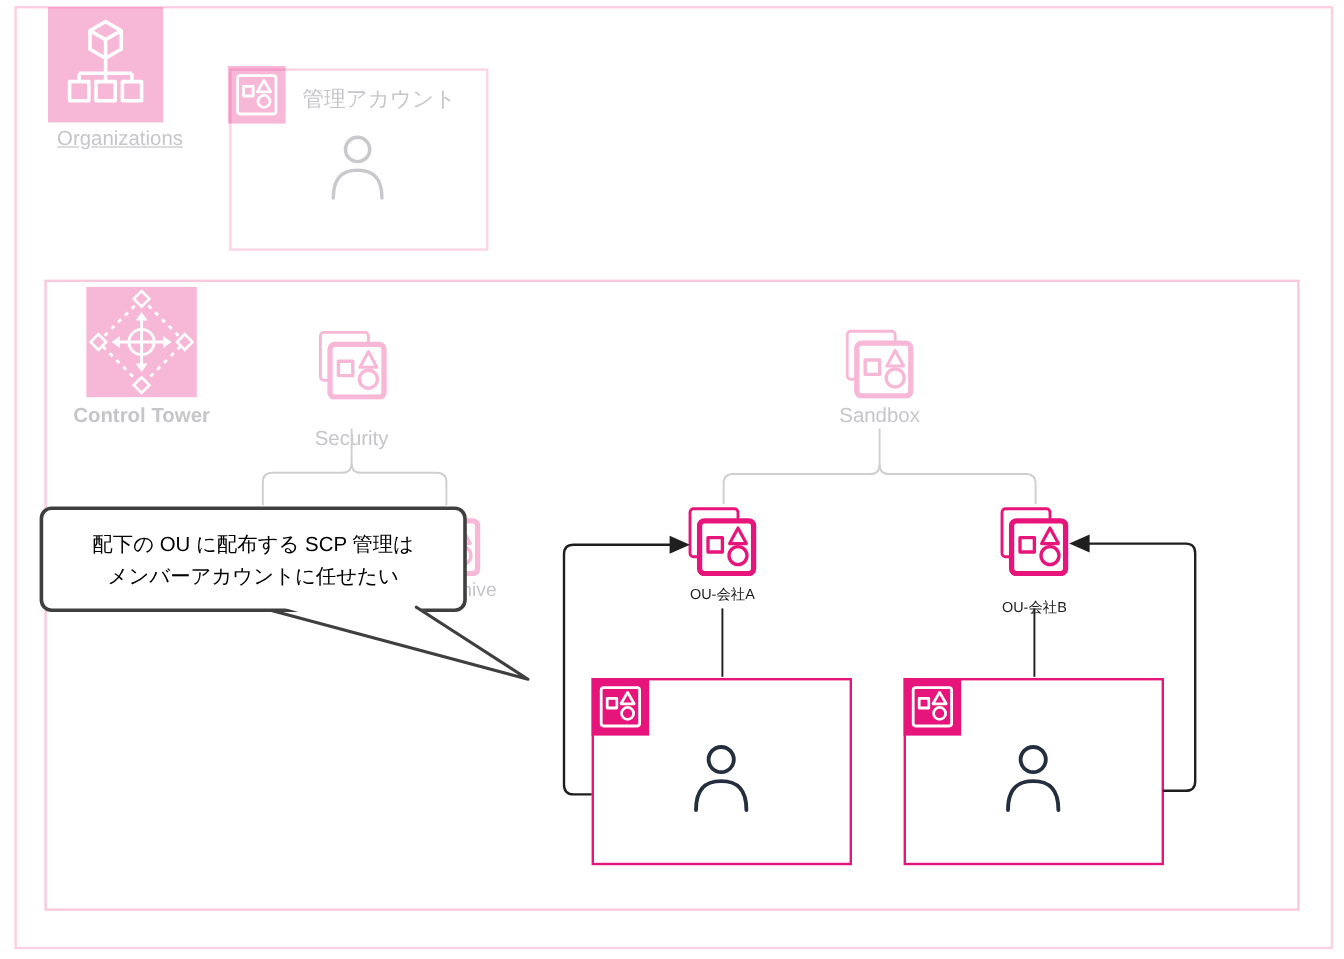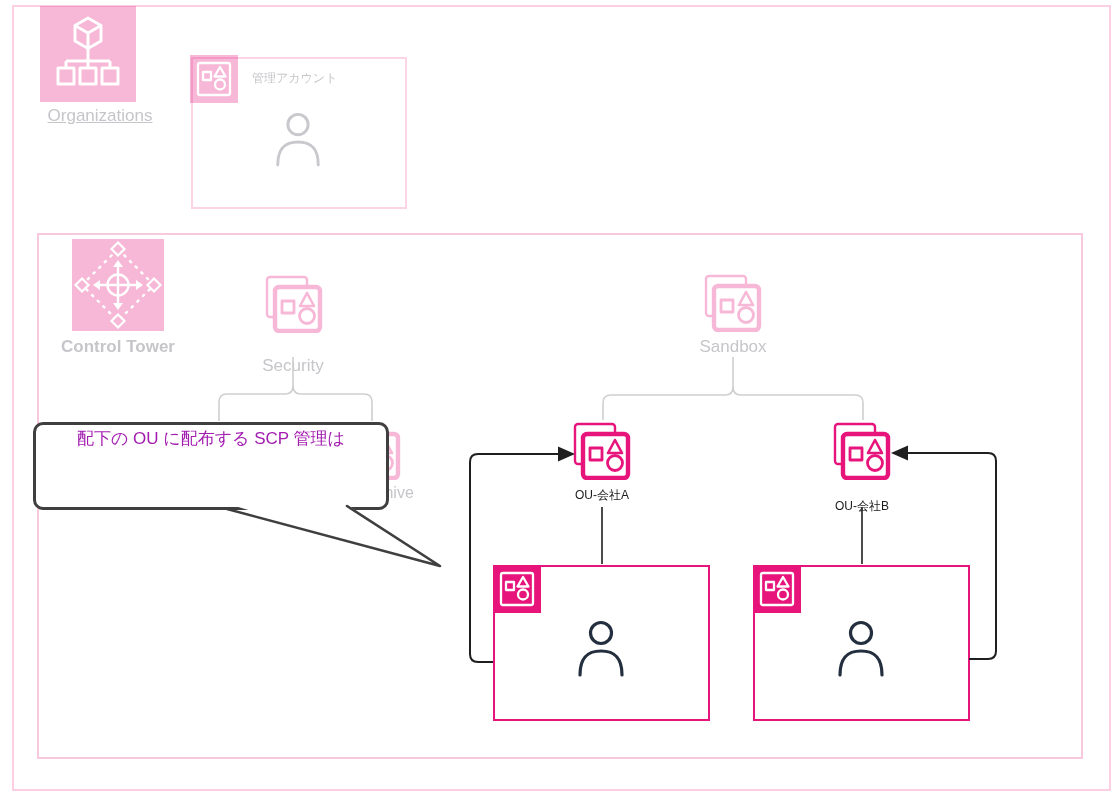--- a/index.html
+++ b/index.html
@@ -12,21 +12,21 @@
   .dim{opacity:.3;}
   .tile{background:#e7157b;}
   .frame{border:2px solid #fbd0e2;}
   .bigbox{border:2px solid #f8c8dc;}
   .mgmtbox{border:2px solid #fbd4e6;}
   .acctbox{border:2px solid #e7157b;background:#fff;}
   .accttitle{color:#2b2b2b;font-size:14.5px;}
   .adminname{font-size:20px;font-weight:bold;letter-spacing:.2px;}
   .ou-icon{color:#e7157b;}
   .bubble{background:#fff;border:3px solid #3f3f3f;border-radius:10px;box-sizing:border-box;
-          z-index:5;font-size:17px;color:#a21caf;line-height:27px;padding-top:0;}
+          z-index:5;font-size:17px;color:#000000;line-height:27px;padding-top:15px;}
   .z1{z-index:1}.z2{z-index:2}.z3{z-index:3}.z6{z-index:6}
   svg{display:block;}
 </style>
 </head>
 <body>
 
 <div id="stage">
 
   <div class="abs frame" style="left:12px;top:5px;width:1095px;height:782px;"></div>
 
@@ -44,21 +44,21 @@
 
   <div class="abs mgmtbox z1" style="left:191px;top:57px;width:212px;height:148px;"></div>
   <div class="abs dim tile z2" style="left:190px;top:55px;width:48px;height:48px;">
     <svg width="48" height="48" viewBox="0 0 48 48" fill="none" stroke="#fff" stroke-width="2.3" stroke-linejoin="round">
       <rect x="8" y="8" width="32" height="32" rx="2"></rect>
       <rect x="13" y="17" width="8" height="8"></rect>
       <path d="M30 12 L35.5 21.5 H24.5 Z"></path>
       <circle cx="30" cy="29.5" r="5"></circle>
     </svg>
   </div>
-  <div class="abs" style="left:252px;top:70px;color:#c6c6ca;font-size:12px;">管理アカウント</div>
+  <div class="abs" style="left:252px;top:70px;color:#c6c6ca;font-size:18px;">管理アカウント</div>
   <div class="abs z2" style="left:272px;top:112px;">
     <svg width="52" height="56" viewBox="0 0 48 58" fill="none" stroke="#c9c9cd" stroke-width="3" stroke-linecap="round">
       <circle cx="24" cy="13" r="10.5" fill="#fff"></circle>
       <path d="M3 55 C3 36 12 31 24 31 C36 31 45 36 45 55"></path>
     </svg>
   </div>
 
   <div class="abs bigbox z1" style="left:37px;top:233px;width:1042px;height:522px;"></div>
 
   <div class="abs dim tile z2" style="left:72px;top:239px;width:92px;height:92px;">
@@ -191,19 +191,20 @@
       <path d="M575 454 L558 446.5 V461.5 Z" fill="#1f1f1f"></path>
     </g>
     <g>
       <path d="M969 659 H988 Q996 659 996 651 V461 Q996 453 988 453 H907" stroke="#1f1f1f" stroke-width="2"></path>
       <path d="M891 453 L908 445.5 V460.5 Z" fill="#1f1f1f"></path>
     </g>
   </svg>
 
   <div class="abs bubble center" style="left:33px;top:422px;width:356px;height:88px;">
     <div>配下の OU に配布する SCP 管理は</div>
+    <div>メンバーアカウントに任せたい</div>
   </div>
   <svg class="abs z6" style="left:200px;top:495px;" width="260" height="80" viewBox="0 0 260 80">
     <polygon points="28,9 240,71 146,9" fill="#fff"></polygon>
     <path d="M27 14 L240 71 L147 11" fill="none" stroke="#3f3f3f" stroke-width="2.6" stroke-linecap="round" stroke-linejoin="round"></path>
   </svg>
 
 </div>
 
 </body></html>

